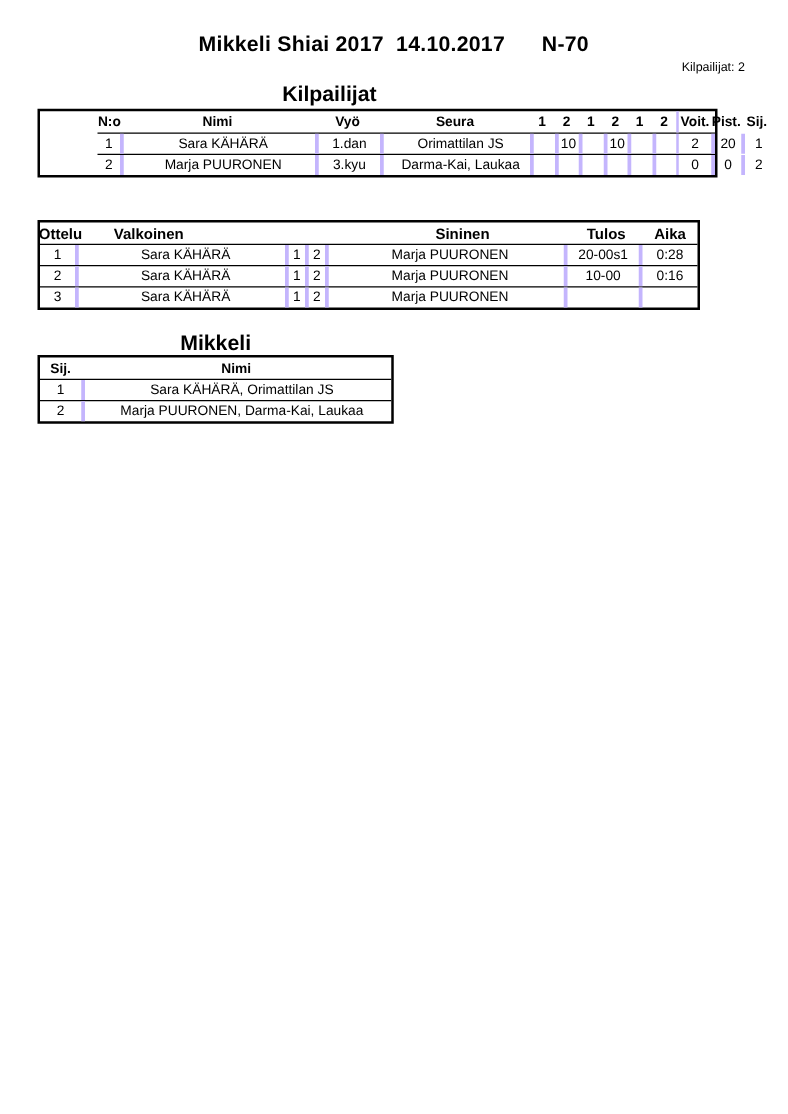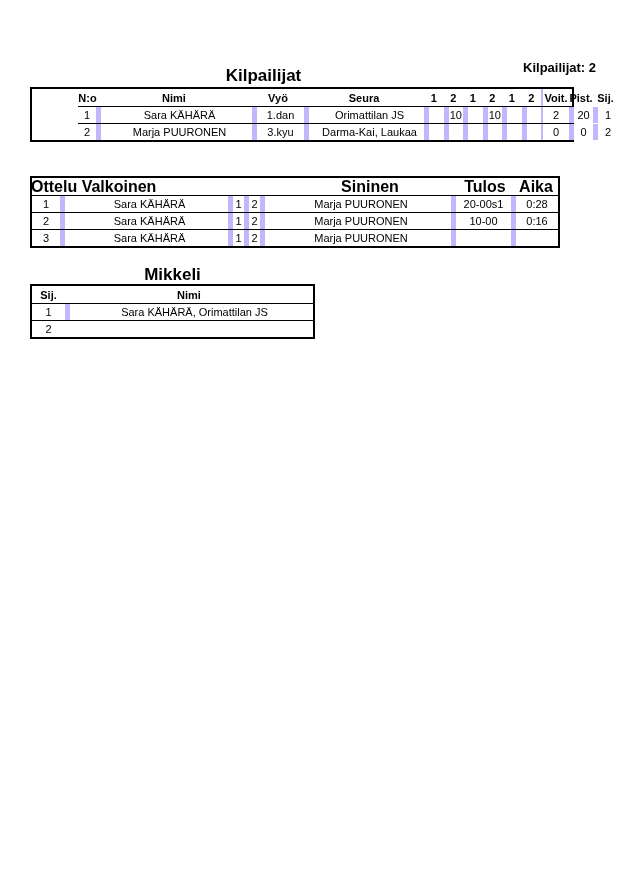--- a/index.html
+++ b/index.html
@@ -1,60 +1,61 @@
 <!DOCTYPE html>
 <html><head>
 <meta charset="utf-8">
 <style>
   html,body { margin:0; padding:0; background:#fff; }
   body { font-family:"Liberation Sans", sans-serif; color:#000; }
   .page { position:relative; width:630px; height:891px; background:#ffffff; overflow:hidden; }
 
   .title { position:absolute; top:26px; left:0; width:630px; text-align:center;
            font-size:17px; font-weight:bold; white-space:pre; letter-spacing:0.2px; }
-  .count { position:absolute; top:60px; right:34px; font-size:13px; font-weight:bold; }
+  .count { position:absolute; top:49px; right:34px; font-size:10px; font-weight:normal; }
   .sec-h { position:absolute; text-align:center; font-size:17px; font-weight:bold; }
   .kilp-h { top:66px;  left:30px; width:467px; }
   .ottl-h { top:157px; left:30px; width:530px; }
   .tulo-h { top:265px; left:30px; width:285px; }
 
   .tbl { position:absolute; border:2px solid #000; box-sizing:border-box; background:#fff; }
   .row { display:grid; }
   .row + .row { border-top:1px solid #000; }
   .row > div { display:flex; align-items:center; justify-content:center;
                font-size:11px; white-space:nowrap; overflow:visible; box-sizing:border-box; }
   .hdr > div { font-weight:bold; }
-  .data > div + div { border-left:5px solid #c4b5fd; }
+  .data > div + div { border-left:3px solid #c4b5fd; }
   .hdr > div + div { border-left:none; }
   .row > div.thick { border-left:2px solid #c4b5fd; }
   .l { justify-content:flex-start; padding-left:6px; }
   .edge { justify-content:flex-start; padding-left:1px; }
 
   .kilp { top:87px; left:30px; width:544px;padding-left:46px; }
   .kilp .row { grid-template-columns:18px 156px 52px 120px 19.5px 19.5px 19.5px 19.5px 19.5px 19.5px 28px 24px 25px; }
   .kilp .hdr  { height:17px; }
   .kilp .data { height:16px; }
 
   .ottl { top:176px; left:30px; width:530px; }
   .ottl .data { grid-template-columns:28px 168px 16px 16px 191px 60px 47px; height:16px; }
   .ottl .hdr { position:relative; height:17px; display:block; }
   .ottl .hdr span { position:absolute; top:50%; transform:translate(-50%,-50%);
-                    font-weight:bold; font-size:16px; white-space:nowrap; }
+                    font-weight:bold; font-size:12px; white-space:nowrap; }
   .ottl .hdr span.flush { left:-1px; transform:translateY(-50%); }
 
   .tulo { top:284px; left:30px; width:285px; }
   .tulo .row { grid-template-columns:33px 248px; }
   .tulo .hdr  { height:17px; }
   .tulo .data { height:16px; }
 </style>
 </head>
 <body>
 
 <div class="page">
 
+  <div class="title">Mikkeli Shiai 2017  14.10.2017      N-70</div>
   <div class="count">Kilpailijat: 2</div>
 
   <div class="sec-h kilp-h">Kilpailijat</div>
   <div class="tbl kilp">
     <div class="row hdr">
       <div class="edge">N:o</div>
       <div>Nimi</div>
       <div>Vyö</div>
       <div>Seura</div>
       <div>1</div>
@@ -141,16 +142,17 @@
     <div class="row hdr">
       <div>Sij.</div>
       <div>Nimi</div>
     </div>
     <div class="row data">
       <div>1</div>
       <div class="l">Sara KÄHÄRÄ, Orimattilan JS</div>
     </div>
     <div class="row data">
       <div>2</div>
+      <div class="l">Marja PUURONEN, Darma-Kai, Laukaa</div>
     </div>
   </div>
 
 </div>
 
 </body></html>

